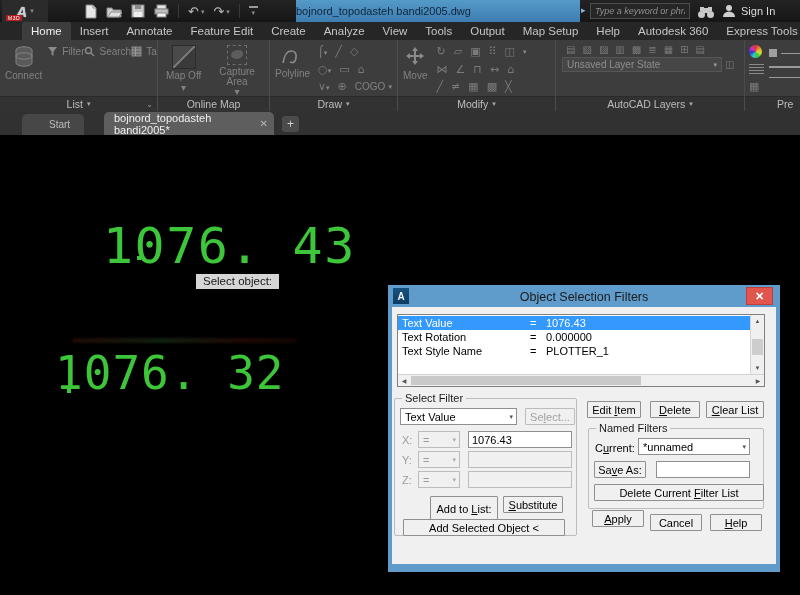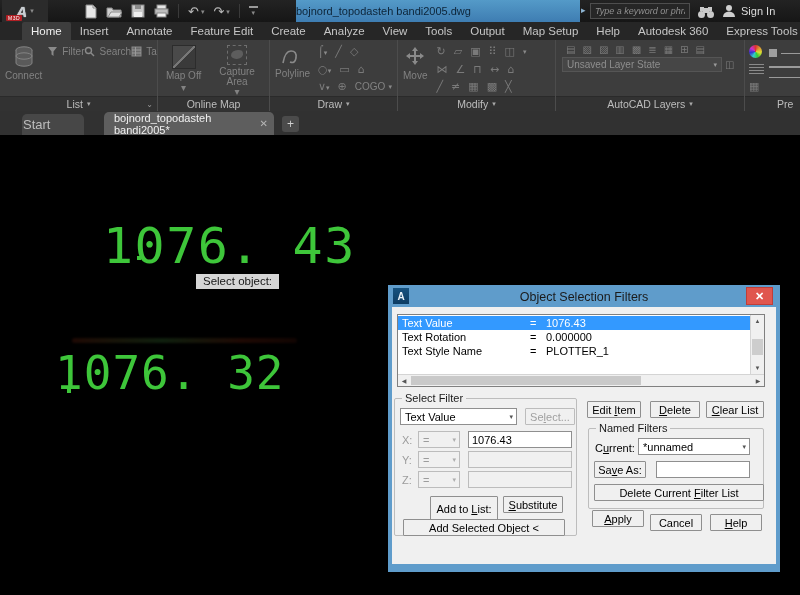--- a/index.html
+++ b/index.html
@@ -65,21 +65,21 @@
   .state-row { display:flex; align-items:center; gap:3px; }
   .colorwheel { width:13px; height:13px; border-radius:50%; background:conic-gradient(#d33,#d93,#dd3,#3c3,#3cc,#33c,#c3c,#d33); }
   .linestack { width:15px; height:11px; background:repeating-linear-gradient(#8a8a8a 0 1px, transparent 1px 3px); }
   .propline { width:40px; border-top:1px solid #9a9a9a; }
   .propline2 { width:40px; border-top:2px solid #9a9a9a; }
   .prop-rows { display:flex; flex-direction:column; gap:9px; padding-top:6px; }
   .prop-row { display:flex; align-items:center; gap:4px; }
 
   
   .ftabbar { position:absolute; left:0; top:111px; width:800px; height:24px; background:#313131; }
-  .ftab-start { position:absolute; left:22px; top:3px; width:62px; height:21px; background:#474747; border-radius:5px 5px 0 0; color:#bdbdbd; font-size:13px; display:flex; align-items:center; padding-left:1px; }
+  .ftab-start { position:absolute; left:22px; top:3px; width:62px; height:21px; background:#474747; border-radius:5px 5px 0 0; color:#bdbdbd; font-size:10px; display:flex; align-items:center; padding-left:27px; }
   .ftab-active { position:absolute; left:104px; top:1px; width:170px; height:23px; background:#5e5e5e; border-radius:5px 5px 0 0; color:#f0f0f0; font-size:11px; display:flex; align-items:center; padding:0 6px 0 10px; gap:6px; }
   .ftab-active .closex { color:#b5b5b5; font-size:10px; margin-left:auto; }
   .ftab-plus { position:absolute; left:282px; top:5px; width:17px; height:16px; background:#4b4b4b; border-radius:3px; color:#cfcfcf; font-size:12px; display:flex; align-items:center; justify-content:center; }
 
   
   .canvas { position:absolute; left:0; top:135px; width:696px; height:460px; background:#000; }
   .cadtext { position:absolute; font-family:"DejaVu Sans Mono", monospace; color:#3ec63a; line-height:1; white-space:pre; }
   .cadtext.t1 { left:103px; top:86px; font-size:50px; letter-spacing:1.5px; }
   .cadtext.t2 { left:55px; top:215px; font-size:46px; letter-spacing:1px; }
   .caddot { position:absolute; width:4px; height:4px; background:#3ec63a; }

